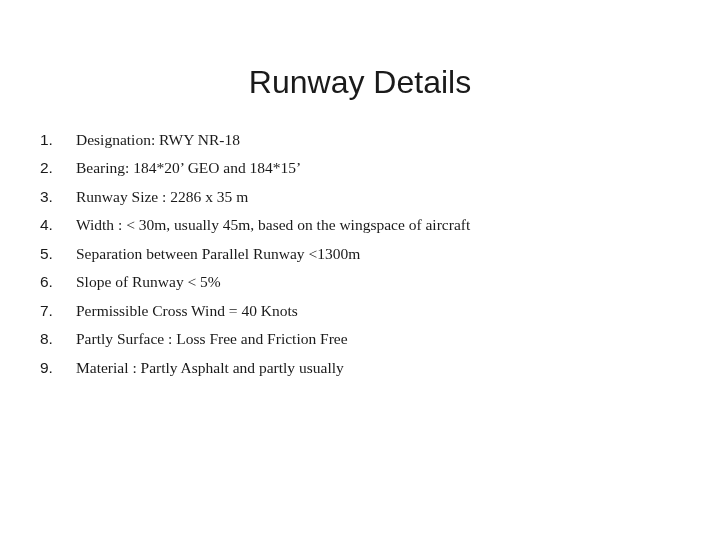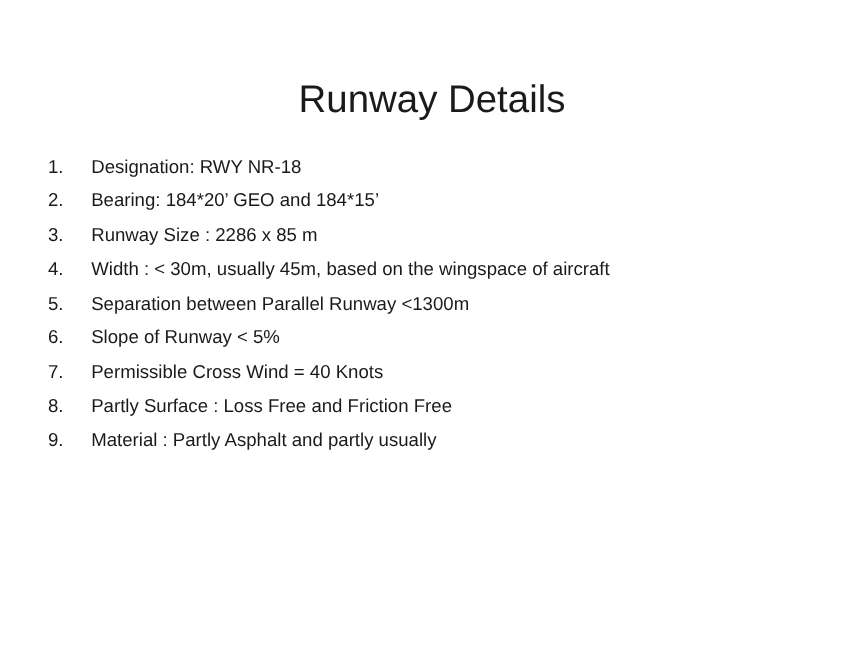--- a/index.html
+++ b/index.html
@@ -52,20 +52,21 @@
       line-height: 1.45;
     }
 
     .list-number {
       min-width: 36px;
       flex-shrink: 0;
     }
 
     .list-text {
       flex: 1;
+      font-family: Liberation Serif, serif;
     }
 
     .page-number {
       text-align: right;
       font-size: 15px;
       color: #1a1a1a;
       margin-top: auto;
       padding-top: 10px;
     }
   </style>
@@ -80,21 +81,21 @@
     <li class="list-item">
           <span class="list-number">1.</span>
           <span class="list-text">Designation:    RWY NR-18</span>
         </li>
         <li class="list-item">
           <span class="list-number">2.</span>
           <span class="list-text">Bearing: 184*20’ GEO and 184*15’</span>
         </li>
         <li class="list-item">
           <span class="list-number">3.</span>
-          <span class="list-text">Runway Size   : 2286 x 85 m</span>
+          <span class="list-text">Runway Size   : 2286 x 35 m</span>
         </li>
         <li class="list-item">
           <span class="list-number">4.</span>
           <span class="list-text">Width : &lt; 30m, usually 45m, based on the wingspace of aircraft</span>
         </li>
         <li class="list-item">
           <span class="list-number">5.</span>
           <span class="list-text">Separation between Parallel Runway &lt;1300m</span>
         </li>
         <li class="list-item">

